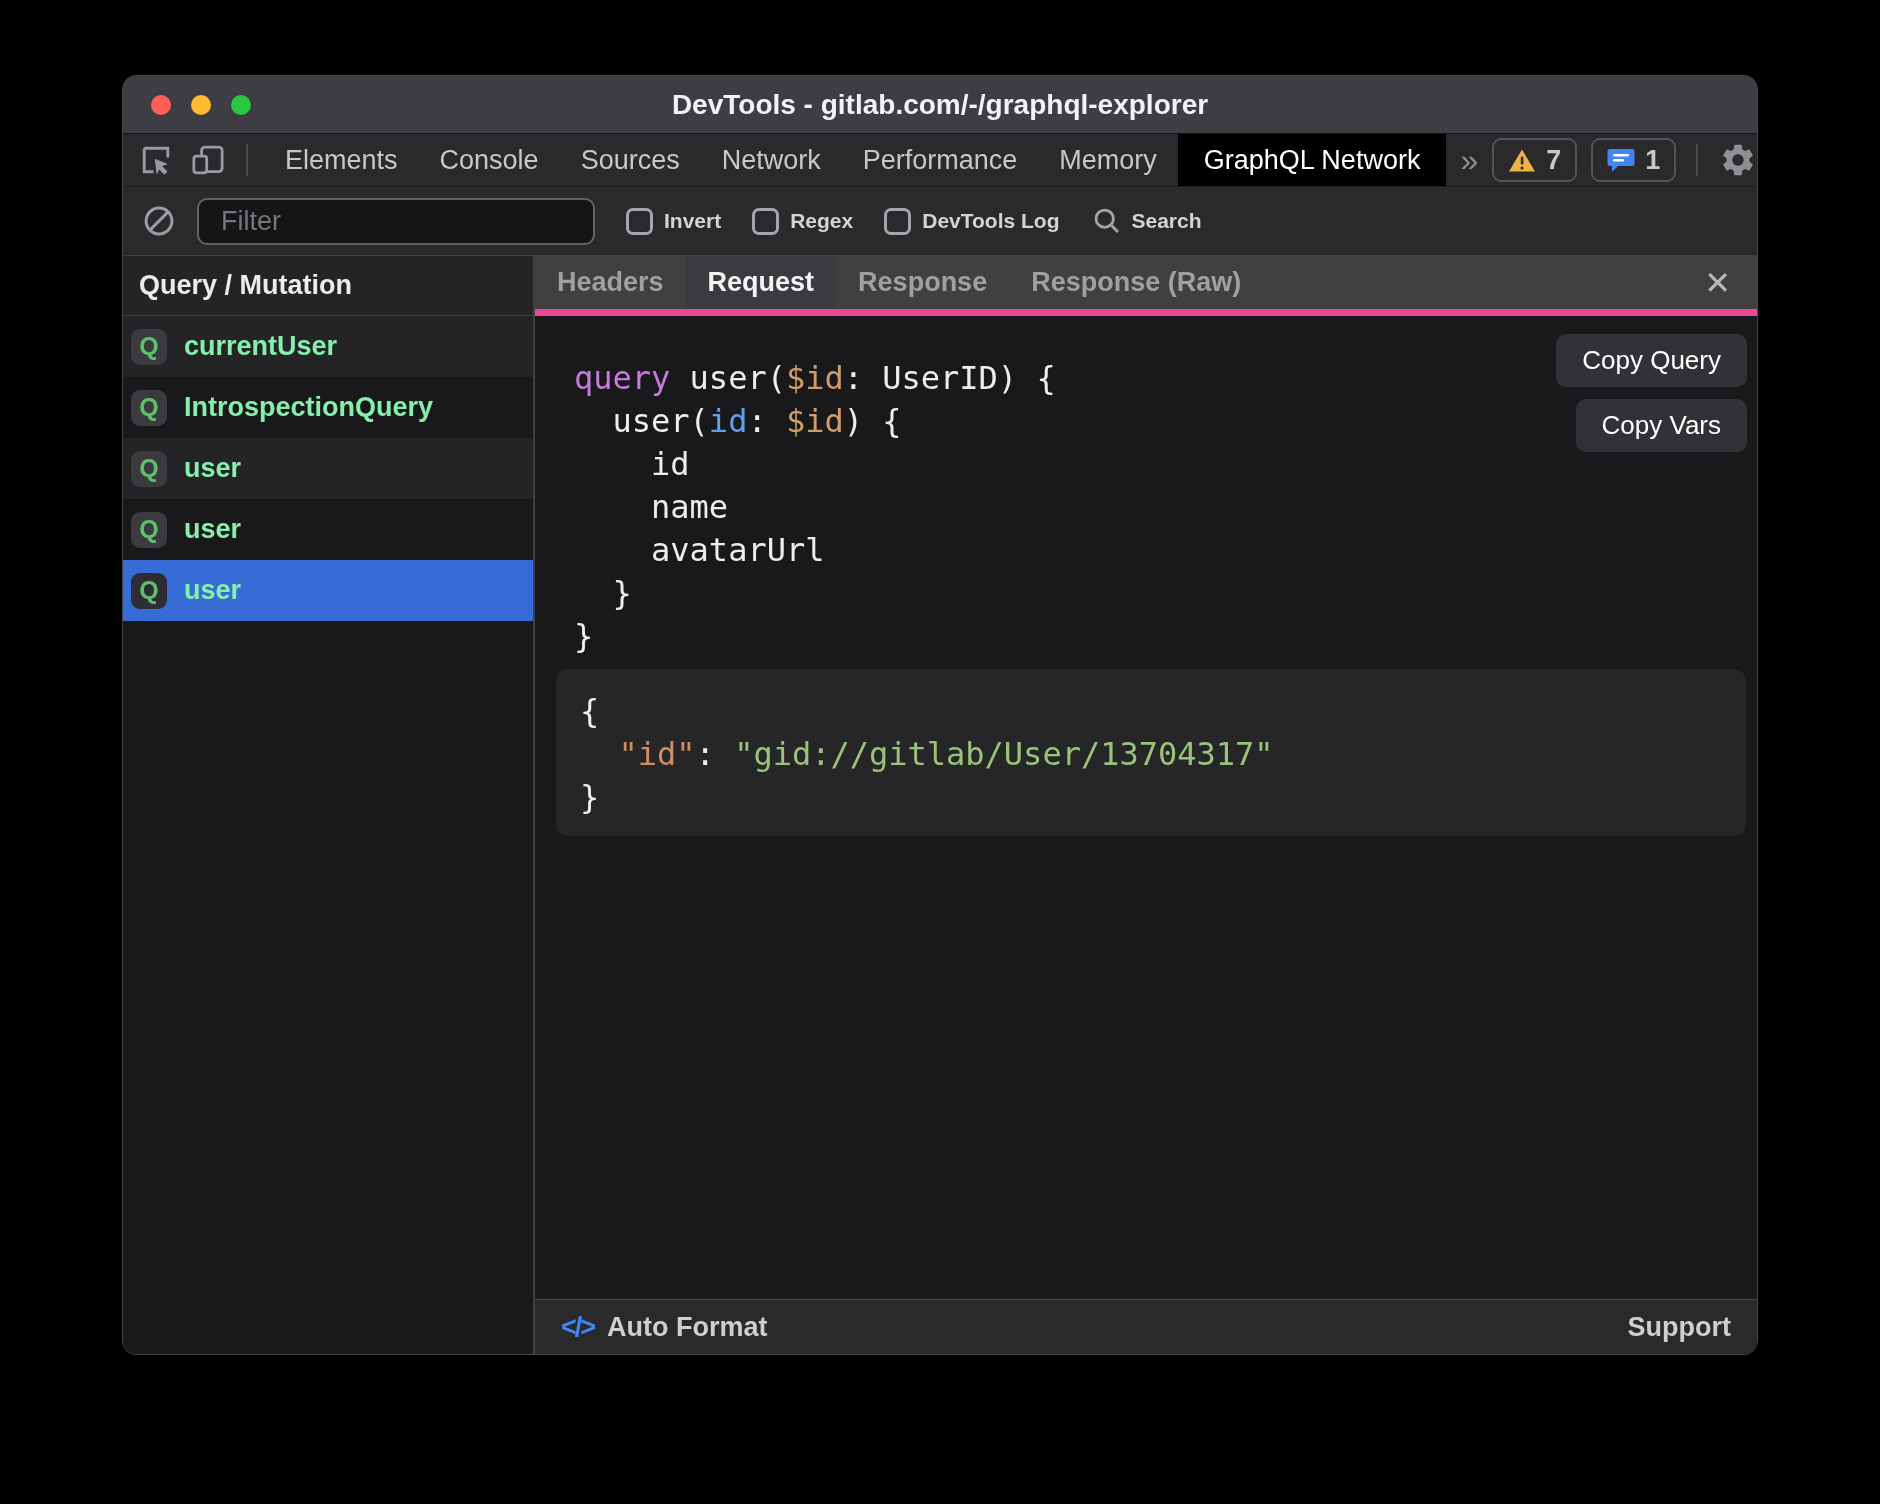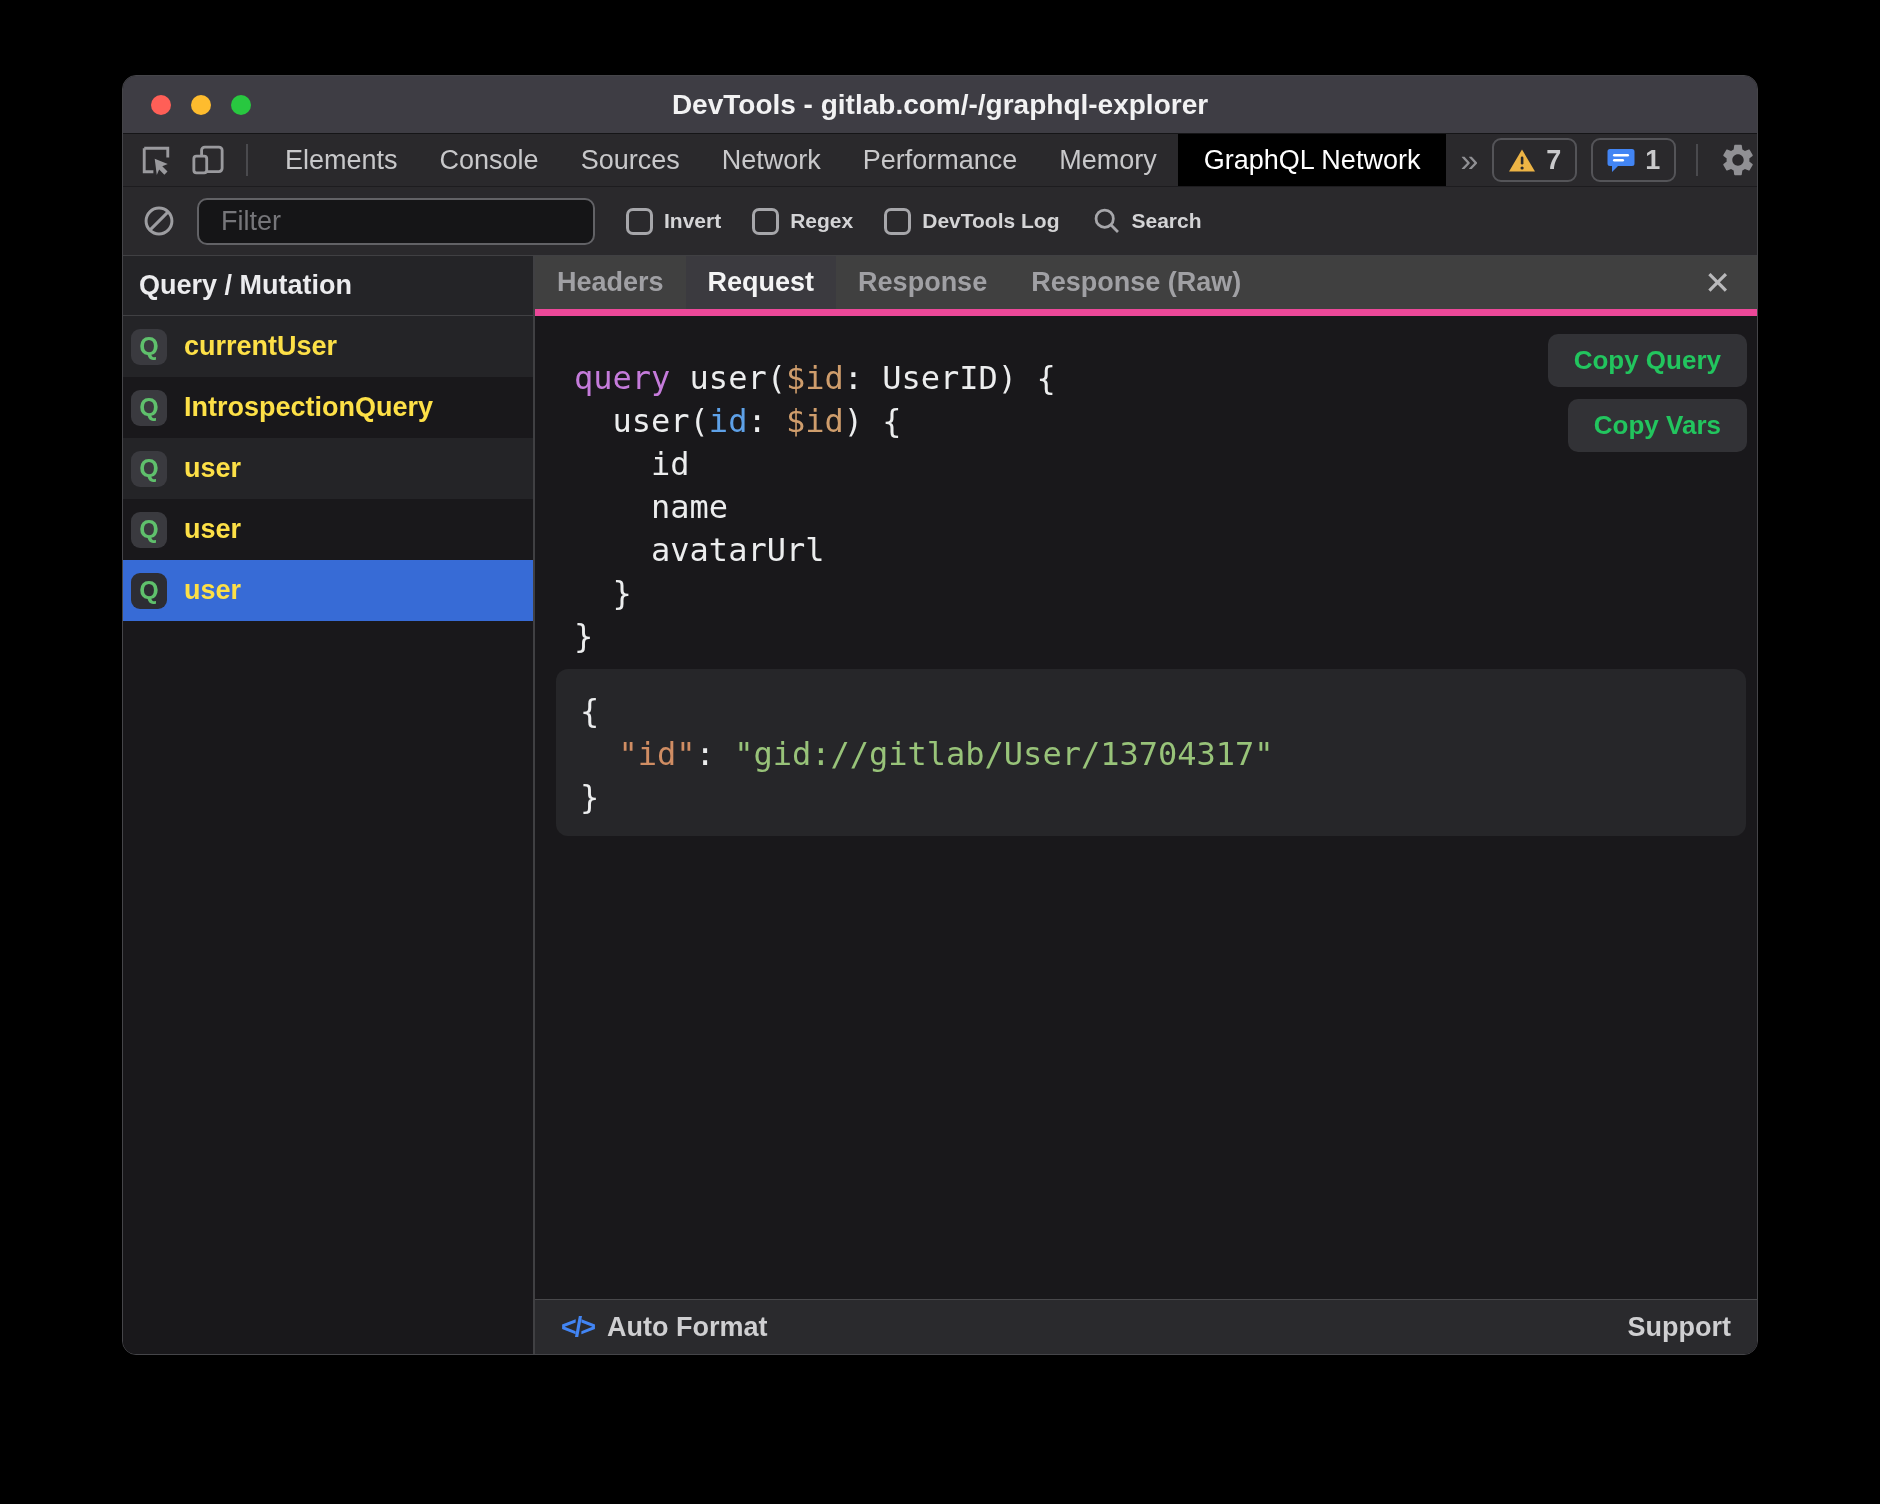--- a/index.html
+++ b/index.html
@@ -54,21 +54,21 @@
                     background:#242427; border-bottom:1px solid #404043;
                     color:#ececee; font-size:27px; font-weight:700; }
   .list-item { height:61px; display:flex; align-items:center; padding-left:8px; gap:17px; }
   .list-item.odd { background:#242427; }
   .list-item.even { background:#19181b; }
   .list-item.selected { background:#376bd6; }
   .q-badge { width:36px; height:36px; border-radius:9px; background:#3a3a3f; flex:0 0 auto;
              display:flex; align-items:center; justify-content:center;
              color:#5fc06c; font-size:25px; font-weight:700; }
   .list-item.selected .q-badge { background:#2d2d33; }
-  .item-label { color:#fde047; font-size:27px; font-weight:700; }
+  .item-label { color:#86efac; font-size:27px; font-weight:700; }
 
   .panel { flex:1; display:flex; flex-direction:column; min-width:0; background:#19181b; }
   .panel-tabs { height:60px; flex:0 0 auto; display:flex; align-items:center;
                 background:#404040; border-bottom:7px solid #ec4899; }
   .ptab { padding:0 22px; height:100%; display:flex; align-items:center;
           color:#a0a0a4; font-size:27px; font-weight:600; white-space:nowrap; }
   .ptab.active { background:#3b3a3f; color:#f4f4f5; font-weight:700; }
   .close-x { margin-left:auto; margin-right:16px; color:#b9b9bb; font-size:32px; padding:4px 10px; }
 
   .panel-content { flex:1; position:relative; padding:41px 0 0 39px; overflow:hidden; }
@@ -76,21 +76,21 @@
   .code-line { white-space:pre; }
   .tk-pl { color:#ecedee; } .tk-kw { color:#c57bdb; } .tk-var { color:#cf9d6c; }
   .tk-prop { color:#5ea1e8; } .tk-jkey { color:#d08d63; } .tk-jstr { color:#98c379; }
 
   .vars-box { margin:11px 0 0 -18px; width:1190px; background:#262629; border-radius:12px;
               padding:21px 30px 17px 24px; }
 
   .copy-btns { position:absolute; top:18px; right:10px; display:flex; flex-direction:column;
                align-items:flex-end; gap:12px; }
   .copy-btn { background:#323236; border:none; border-radius:10px; height:53px; padding:8px 26px;
-              color:#22c55e; font-size:26px; font-weight:700; font-family:"Liberation Sans",sans-serif; }
+              color:#ffffff; font-size:26px; font-weight:400; font-family:"Liberation Sans",sans-serif; }
 
   .panel-footer { height:55px; flex:0 0 auto; background:#2a2a2d; border-top:1px solid #48484b;
                   display:flex; align-items:center; padding:0 26px; }
   .footer-left { display:flex; align-items:center; gap:13px; }
   .code-glyph { color:#4285f4; font-size:27px; font-weight:700; letter-spacing:-2px; }
   .footer-label { color:#cfcfd1; font-size:27px; font-weight:700; }
   .footer-right { margin-left:auto; color:#cfcfd1; font-size:27px; font-weight:700; }
 </style>
 </head>
 <body>

